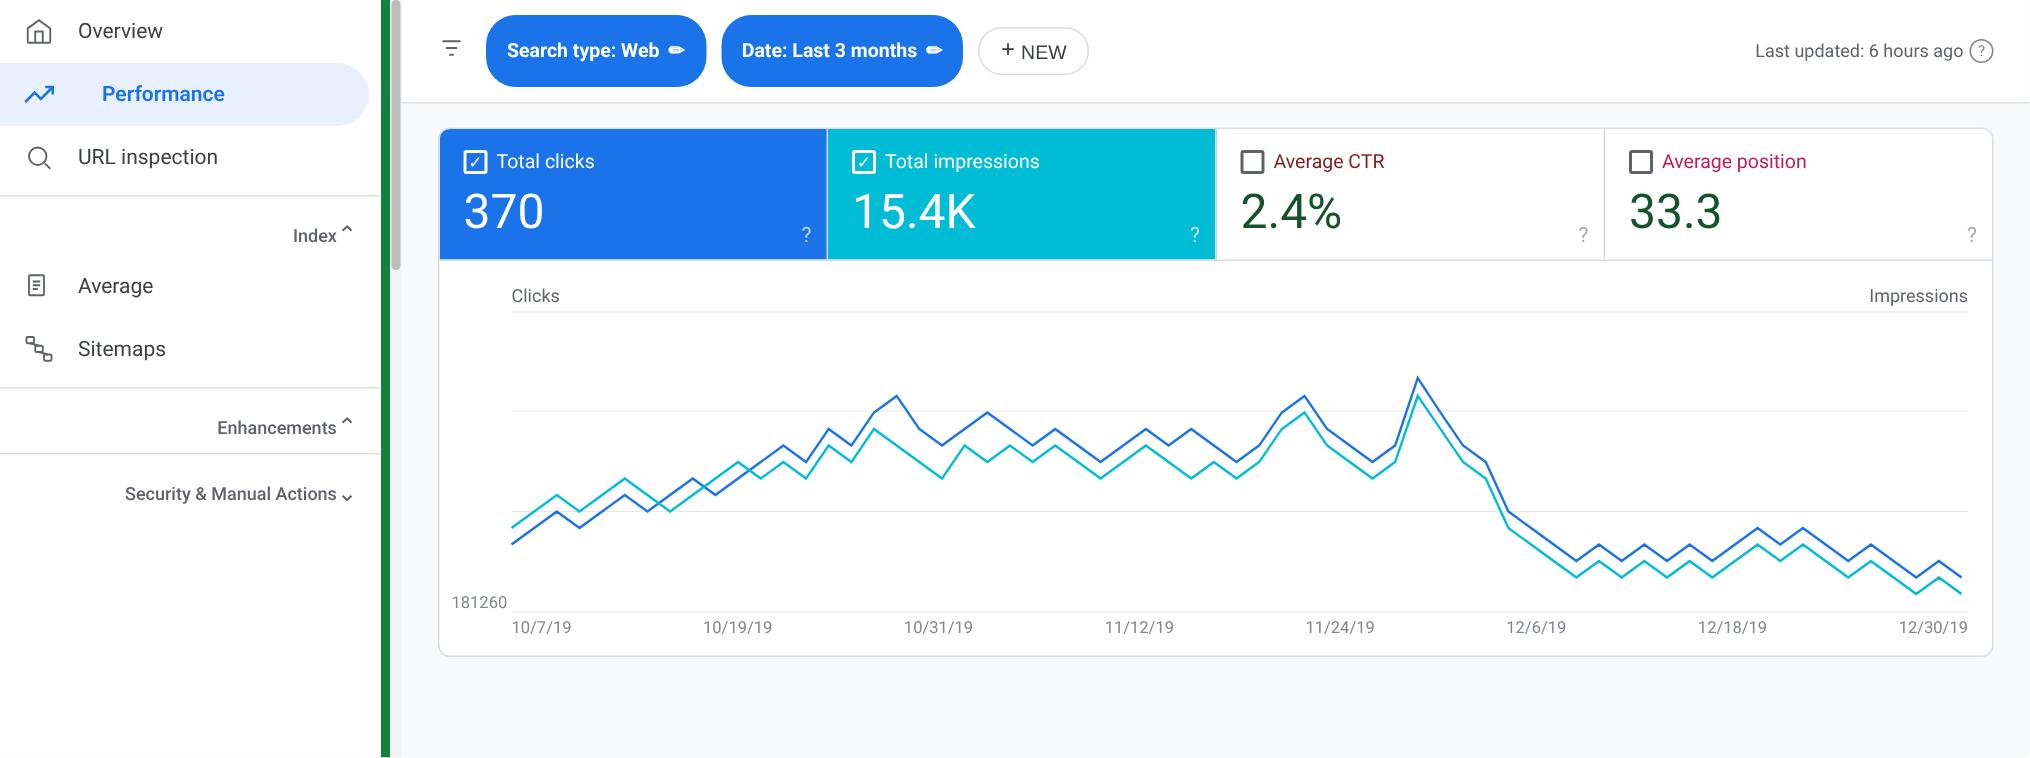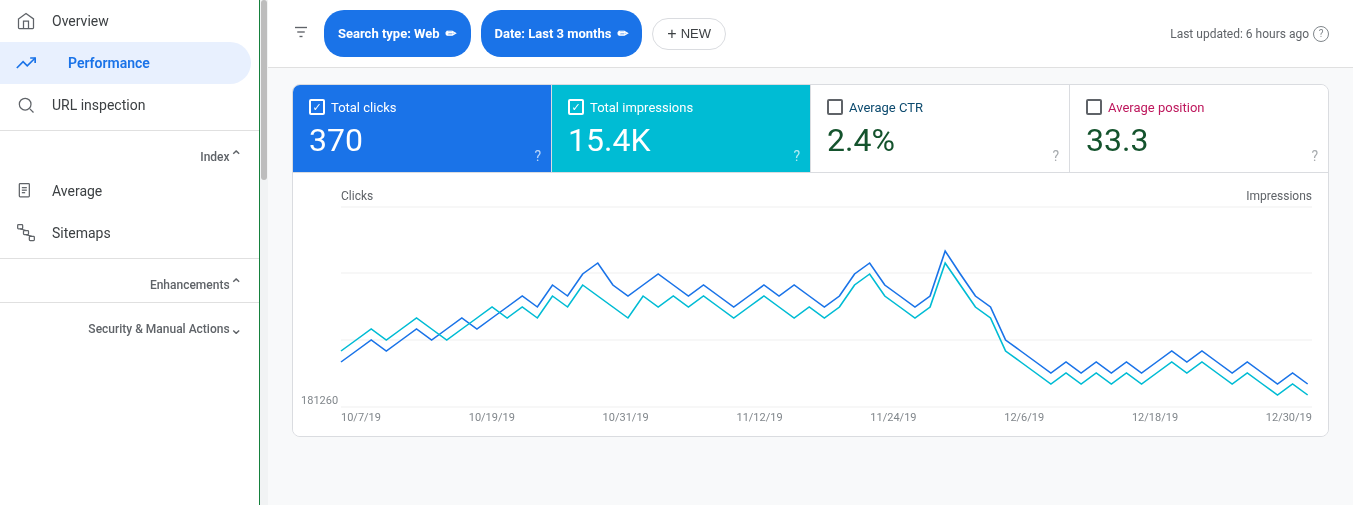--- a/index.html
+++ b/index.html
@@ -3,21 +3,21 @@
   <meta charset="utf-8">
   <style>
     * { box-sizing: border-box; margin: 0; padding: 0; }
     body { font-family: 'Google Sans', Roboto, Arial, sans-serif; background: #fff; display: flex; height: 505px; overflow: hidden; font-size: 14px; color: #202124; }
 
     
     .sidebar {
       width: 260px;
       min-width: 260px;
       background: #fff;
-      border-right: 1px solid #15803d;
+      border-right: 6px solid #15803d;
       display: flex;
       flex-direction: column;
       overflow-y: auto;
       height: 100%;
     }
     .sidebar-item {
       display: flex;
       align-items: center;
       padding: 10px 16px;
       cursor: pointer;
@@ -341,21 +341,21 @@
         <div class="stat-card active-teal">
           <div class="stat-card-header">
             <div class="checkbox">✓</div>
             <span>Total impressions</span>
           </div>
           <div class="stat-value">15.4K</div>
           <span class="stat-help" style="color:#fff;">?</span>
         </div>
 
         <div class="stat-card inactive">
-          <div class="stat-card-header" style="color:#0c4a6e;text-align:center;">
+          <div class="stat-card-header" style="color:#7f1d1d;text-align:center;">
             <div class="checkbox" style="border-color:#5f6368;"></div>
             <span>Average CTR</span>
           </div>
           <div class="stat-value">2.4%</div>
           <span class="stat-help" style="color:#80868b;">?</span>
         </div>
 
         <div class="stat-card inactive">
           <div class="stat-card-header" style="color:#be185d;">
             <div class="checkbox" style="border-color:#5f6368;"></div>

